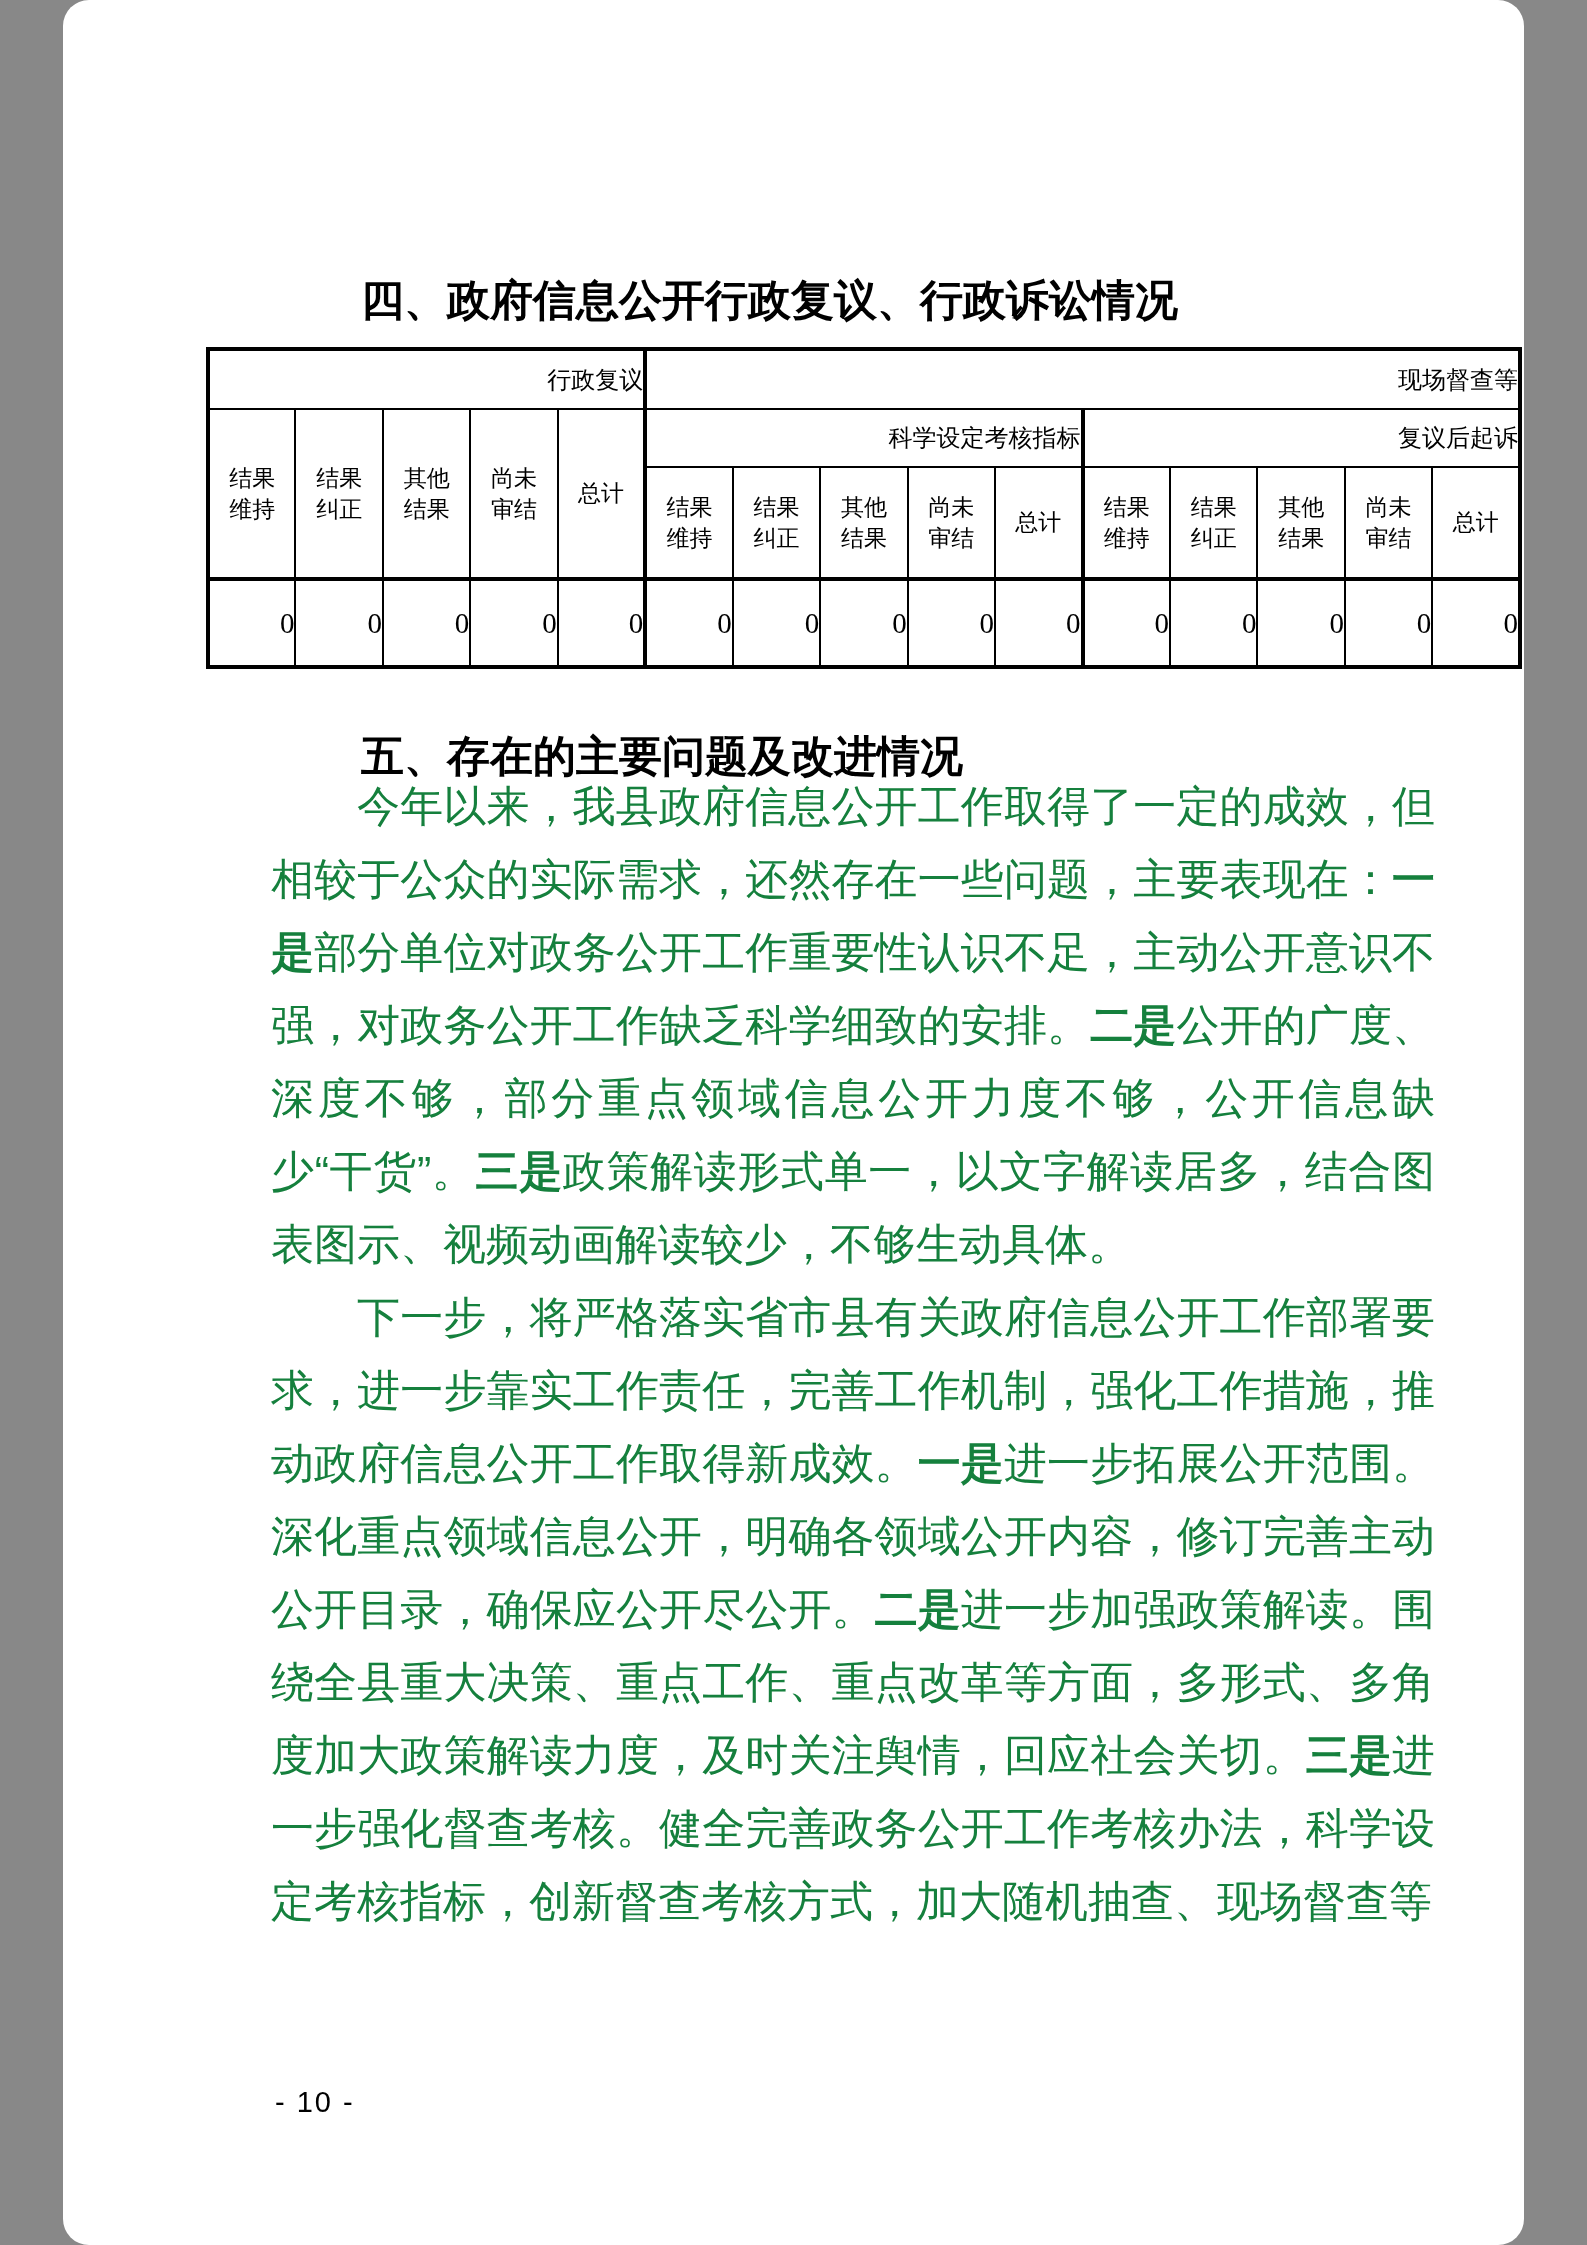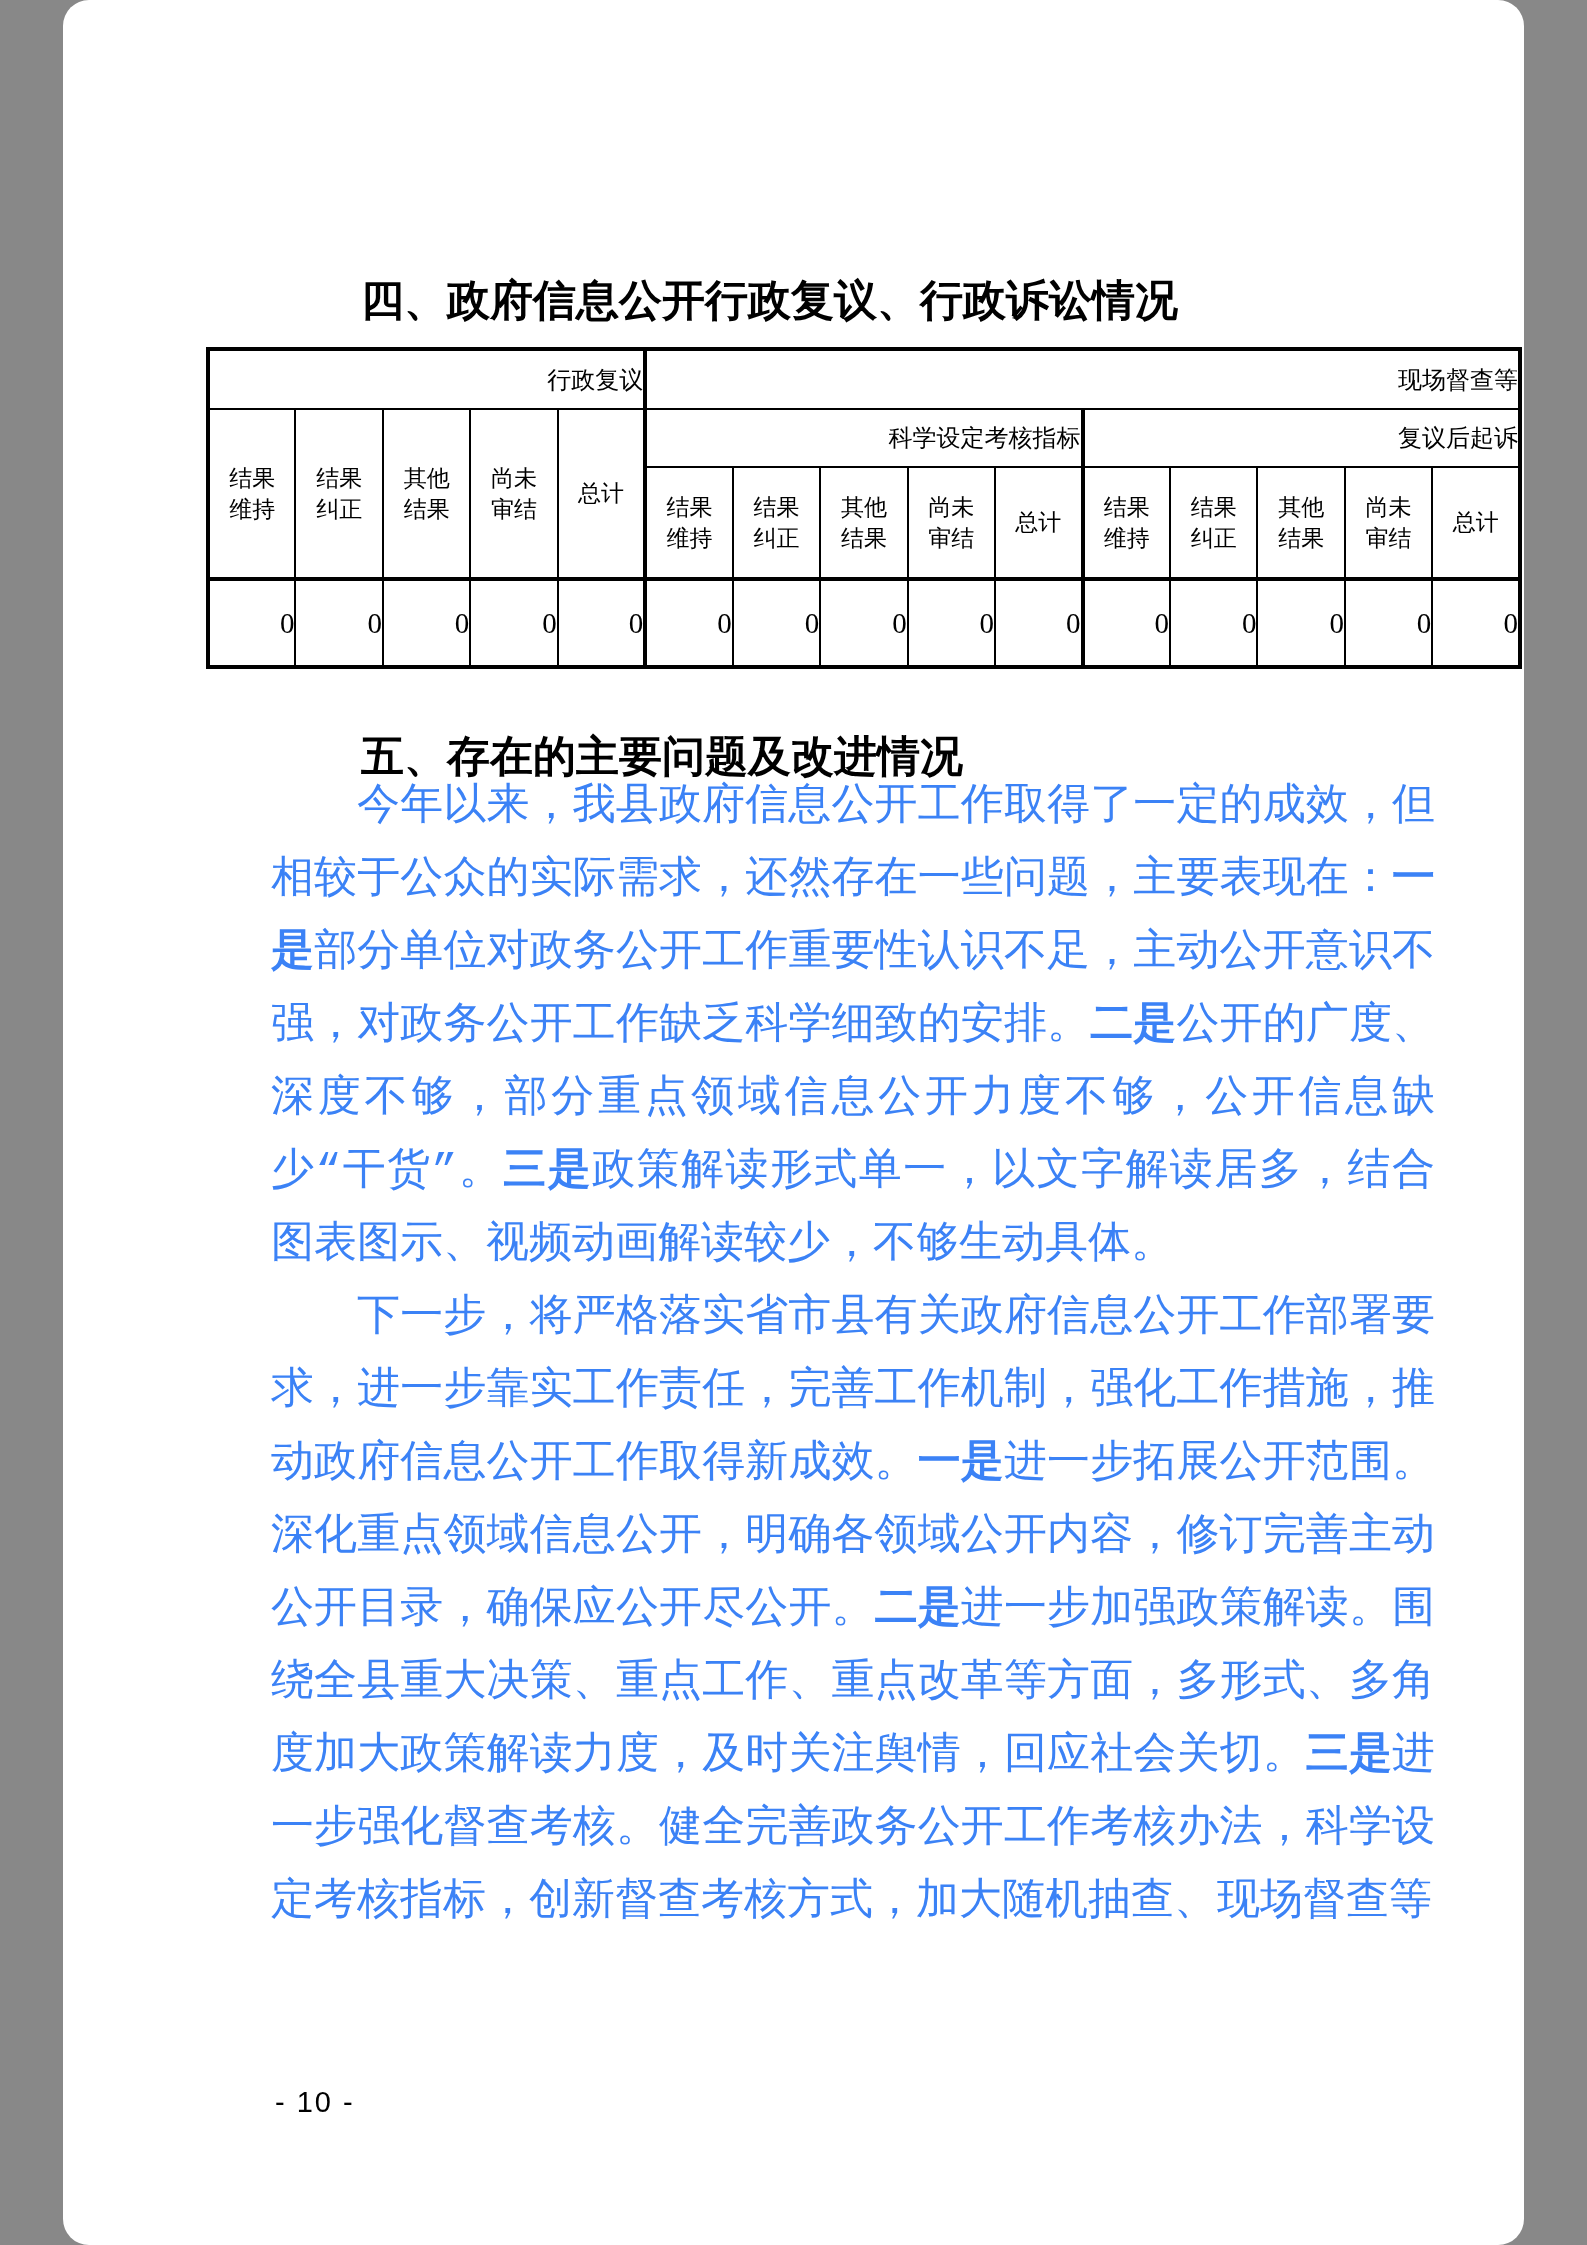--- a/index.html
+++ b/index.html
@@ -55,26 +55,26 @@
   .hlines {
     display:flex; flex-direction:column;
     align-items:center; justify-content:center;
   }
 
   
   .body-text {
     position:absolute;
     left:208px; top:770px;
     width:1164px;
-    font-family:Liberation Mono, monospace;
+    font-family:Liberation Sans, sans-serif;
     font-size:43px;
     line-height:73px;
     text-align:justify;
     word-break:break-all;
-    color:#3b82f6;
+    color:#15803d;
   }
   .body-text p { text-indent:2em; }
   .body-text .bold { font-weight:bold; }
 
   
   .page-number {
     position:absolute;
     left:212px; top:2086px;
     font-family:Liberation Sans, sans-serif;
     font-size:29px;

